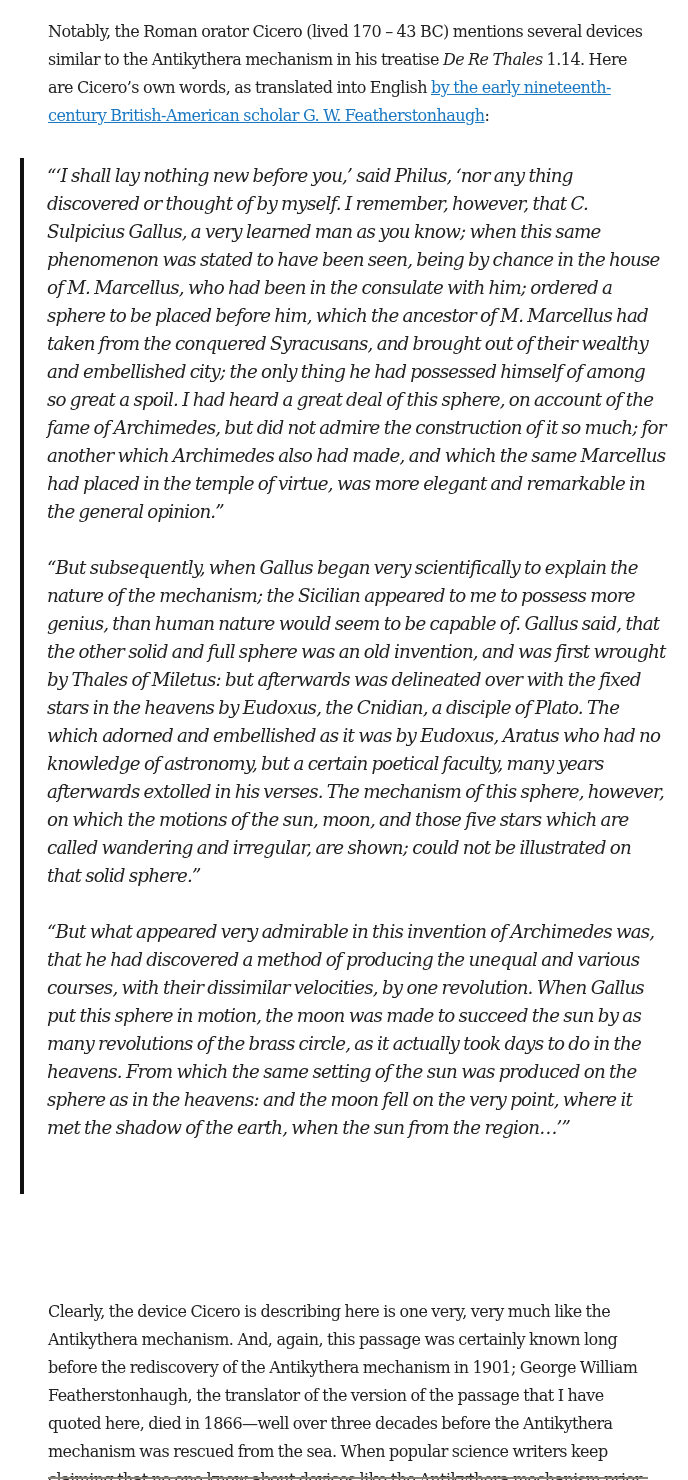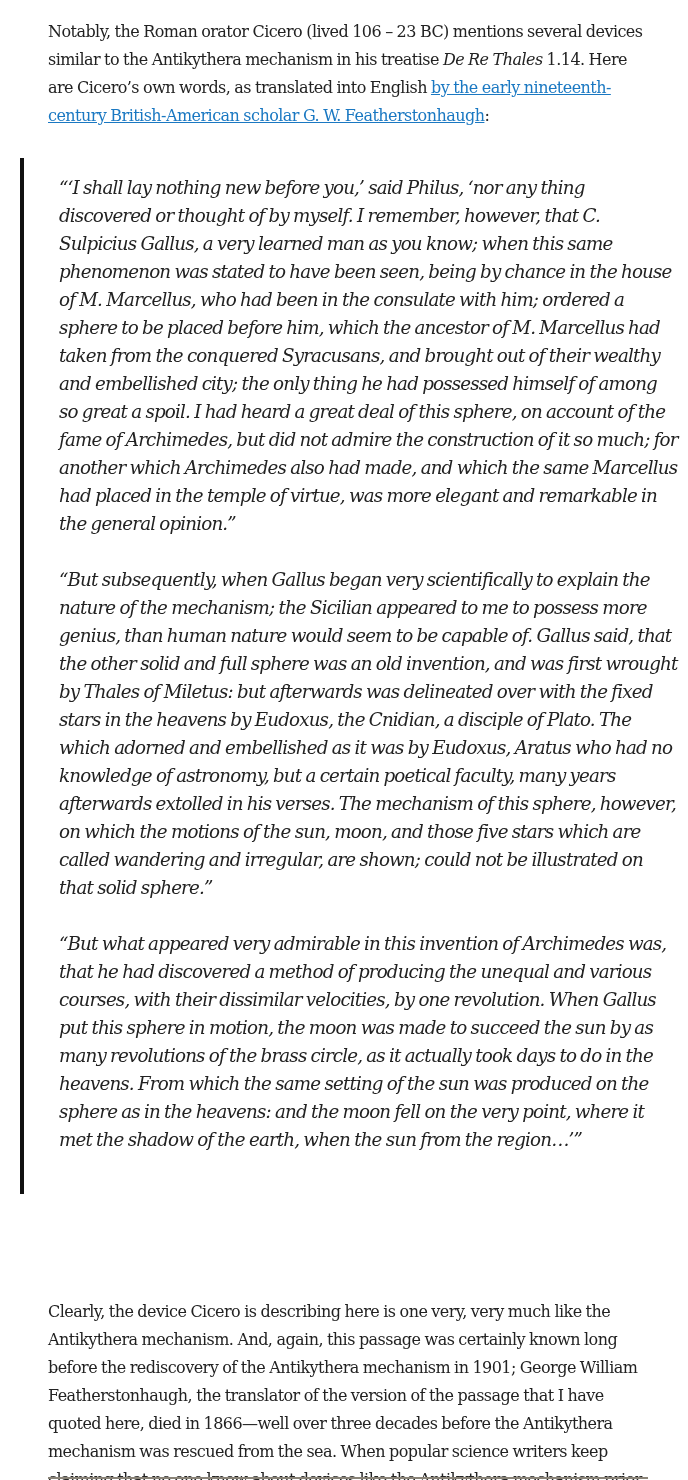--- a/index.html
+++ b/index.html
@@ -11,35 +11,35 @@
   }
   #p1 { top: 18px; }
   #p2 { top: 1298px; }
   .para a { color: #1a78c2; text-decoration: underline; }
   .para i { font-style: italic; }
   .quote {
     position: absolute; left: 20px; top: 158px; width: 640px; height: 1036px;
     border-left: 4px solid #111111; box-sizing: border-box;
   }
   .quote p {
-    margin: 16px; padding-left: 19px; width: 620px;
+    margin: 4px; padding-left: 19px; width: 620px;
     font-family: "DejaVu Serif", serif; font-style: italic;
     font-size: 18.3px; line-height: 28px; letter-spacing: -0.85px; word-spacing: -0.8px;
     color: #222222;
   }
   .quote p + p { margin-top: 28px; }
   .rule {
     position: absolute; left: 48px; top: 1477px; width: 600px; height: 2px;
     background: #8a8478;
   }
 </style>
 </head>
 <body>
 
-<p class="para" id="p1"><span>Notably, the Roman orator Cicero (lived 106 – 23 BC) mentions several devices similar to the Antikythera mechanism in his treatise </span><i>De Re Thales</i><span> 1.14. Here are Cicero’s own words, as translated into English </span><a href="#">by the early nineteenth-century British-American scholar G. W. Featherstonhaugh</a><span>:</span></p>
+<p class="para" id="p1"><span>Notably, the Roman orator Cicero (lived 170 – 43 BC) mentions several devices similar to the Antikythera mechanism in his treatise </span><i>De Re Thales</i><span> 1.14. Here are Cicero’s own words, as translated into English </span><a href="#">by the early nineteenth-century British-American scholar G. W. Featherstonhaugh</a><span>:</span></p>
 
 <blockquote class="quote" style="margin:0;">
   <p>“‘I shall lay nothing new before you,’ said Philus, ‘nor any thing discovered or thought of by myself. I remember, however, that C. Sulpicius Gallus, a very learned man as you know; when this same phenomenon was stated to have been seen, being by chance in the house of M. Marcellus, who had been in the consulate with him; ordered a sphere to be placed before him, which the ancestor of M. Marcellus had taken from the conquered Syracusans, and brought out of their wealthy and embellished city; the only thing he had possessed himself of among so great a spoil. I had heard a great deal of this sphere, on account of the fame of Archimedes, but did not admire the construction of it so much; for another which Archimedes also had made, and which the same Marcellus had placed in the temple of virtue, was more elegant and remarkable in the general opinion.”</p>
   <p>“But subsequently, when Gallus began very scientifically to explain the nature of the mechanism; the Sicilian appeared to me to possess more genius, than human nature would seem to be capable of. Gallus said, that the other solid and full sphere was an old invention, and was first wrought by Thales of Miletus: but afterwards was delineated over with the fixed stars in the heavens by Eudoxus, the Cnidian, a disciple of Plato. The which adorned and embellished as it was by Eudoxus, Aratus who had no knowledge of astronomy, but a certain poetical faculty, many years afterwards extolled in his verses. The mechanism of this sphere, however, on which the motions of the sun, moon, and those five stars which are called wandering and irregular, are shown; could not be illustrated on that solid sphere.”</p>
   <p>“But what appeared very admirable in this invention of Archimedes was, that he had discovered a method of producing the unequal and various courses, with their dissimilar velocities, by one revolution. When Gallus put this sphere in motion, the moon was made to succeed the sun by as many revolutions of the brass circle, as it actually took days to do in the heavens. From which the same setting of the sun was produced on the sphere as in the heavens: and the moon fell on the very point, where it met the shadow of the earth, when the sun from the region…’”</p>
 </blockquote>
 
 <p class="para" id="p2">Clearly, the device Cicero is describing here is one very, very much like the Antikythera mechanism. And, again, this passage was certainly known long before the rediscovery of the Antikythera mechanism in 1901; George William Featherstonhaugh, the translator of the version of the passage that I have quoted here, died in 1866—well over three decades before the Antikythera mechanism was rescued from the sea. When popular science writers keep claiming that no one knew about devices like the Antikythera mechanism prior to its discovery, they are only making fools of themselves.</p>
 
 <div class="rule"></div>

